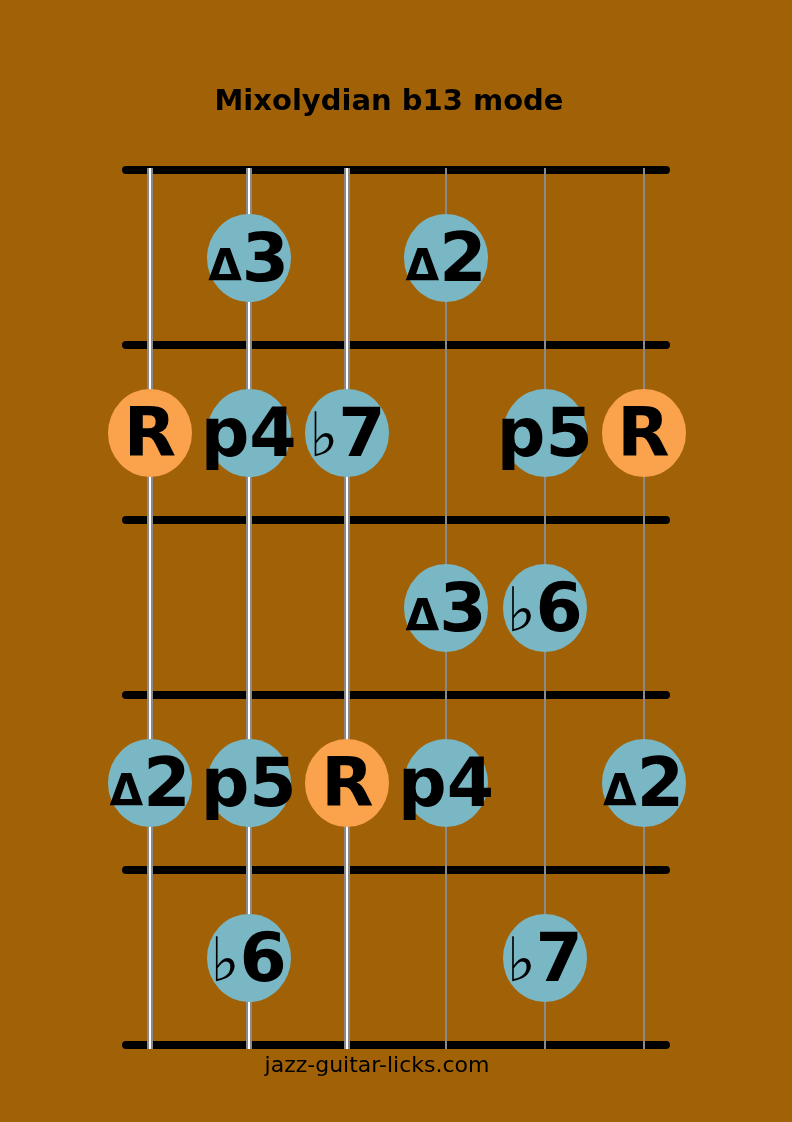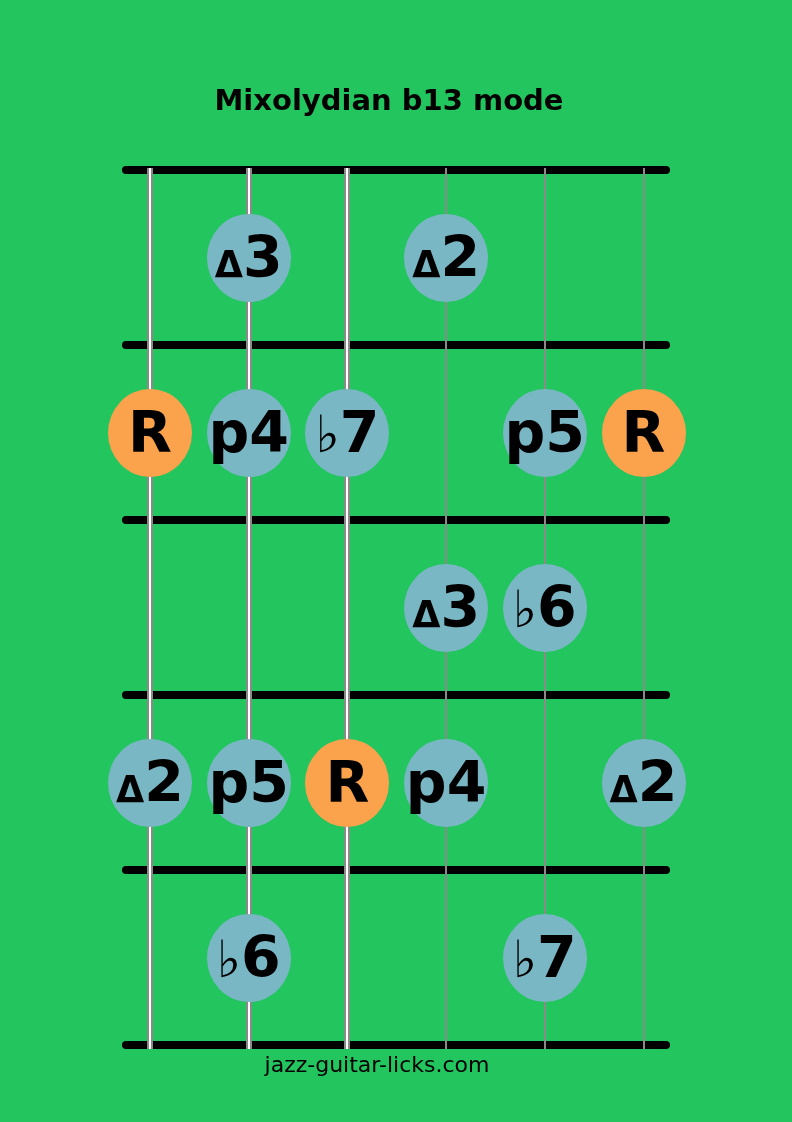--- a/index.html
+++ b/index.html
@@ -1,19 +1,19 @@
 <!DOCTYPE html>
 <html><head>
 <meta charset="utf-8">
 <style>
   html,body{margin:0;padding:0;background:#fff;}
   .page{
     position:relative;
     width:792px;height:1122px;
-    background:#22c55e;
+    background:#a16207;
     font-family:"DejaVu Sans","Liberation Sans",sans-serif;
     overflow:hidden;
   }
   .title{
     position:absolute;
     top:64px;left:-7px;width:100%;
     text-align:center;
     font-size:29px;
     font-weight:bold;
     color:#000;
@@ -27,21 +27,21 @@
   .string{position:absolute;z-index:2;box-sizing:border-box;}
   .string.plain{width:2px;}
   .string.wound{width:6px;background:#ffffff;border-left:2px solid;border-right:2px solid;}
   .note{
     position:absolute;
     width:84px;height:88px;
     border-radius:50%;
     display:flex;align-items:center;justify-content:center;
     z-index:3;
     font-weight:bold;
-    font-size:57px;
+    font-size:68px;
     line-height:1;
   }
   .note .lbl{display:inline-block;white-space:nowrap;}
   .note .acc-delta{font-size:0.64em;}
   .note .acc-flat{font-size:0.9em;}
   .footer{
     position:absolute;
     top:1052px;left:-19px;width:100%;
     text-align:center;
     font-size:22px;

